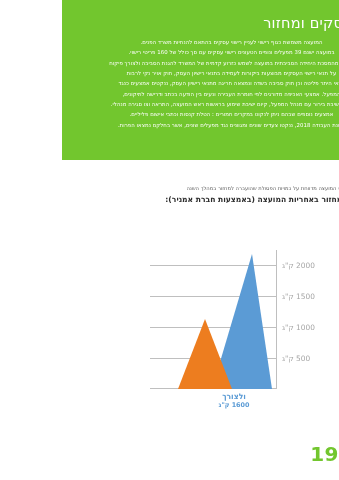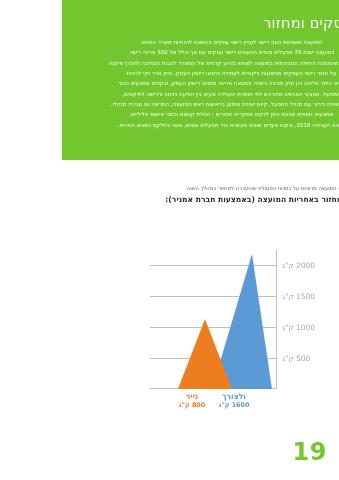--- a/index.html
+++ b/index.html
@@ -162,24 +162,24 @@
     font-size: 6.4px;
     font-weight: 600;
     display: block;
   }
   .cat-paper { left: 100px; width: 60px; color: #ed7d1f; }
   .cat-carton { left: 142px; width: 60px; color: #5b9bd5; }
 
   
   .page-number {
     position: absolute;
-    right: 12px;
+    right: 0;
     bottom: 14px;
     color: #72c62e;
-    font-size: 24px;
+    font-size: 20px;
     font-weight: bold;
     letter-spacing: 0.5px;
     direction: ltr;
   }
 </style>
 </head>
 <body>
 
 <div class="page">
 
@@ -228,24 +228,20 @@
 
           <polygon points="55,69 82,139 28,139" fill="#ed7d1f"></polygon>
         </svg>
       </div>
 
       <div class="ytick" style="top:29px;">2000 ק"ג</div>
       <div class="ytick" style="top:60px;">1500 ק"ג</div>
       <div class="ytick" style="top:91px;">1000 ק"ג</div>
       <div class="ytick" style="top:122px;">500 ק"ג</div>
 
-      <div class="cat-label cat-paper">
-        <span class="cat-name">נייר</span>
-        <span class="cat-value">800 ק"ג</span>
-      </div>
 
       <div class="cat-label cat-carton">
         <span class="cat-name">ולצורך</span>
         <span class="cat-value">1600 ק"ג</span>
       </div>
 
     </div>
   </div>
 
   <div class="page-number">19</div>

